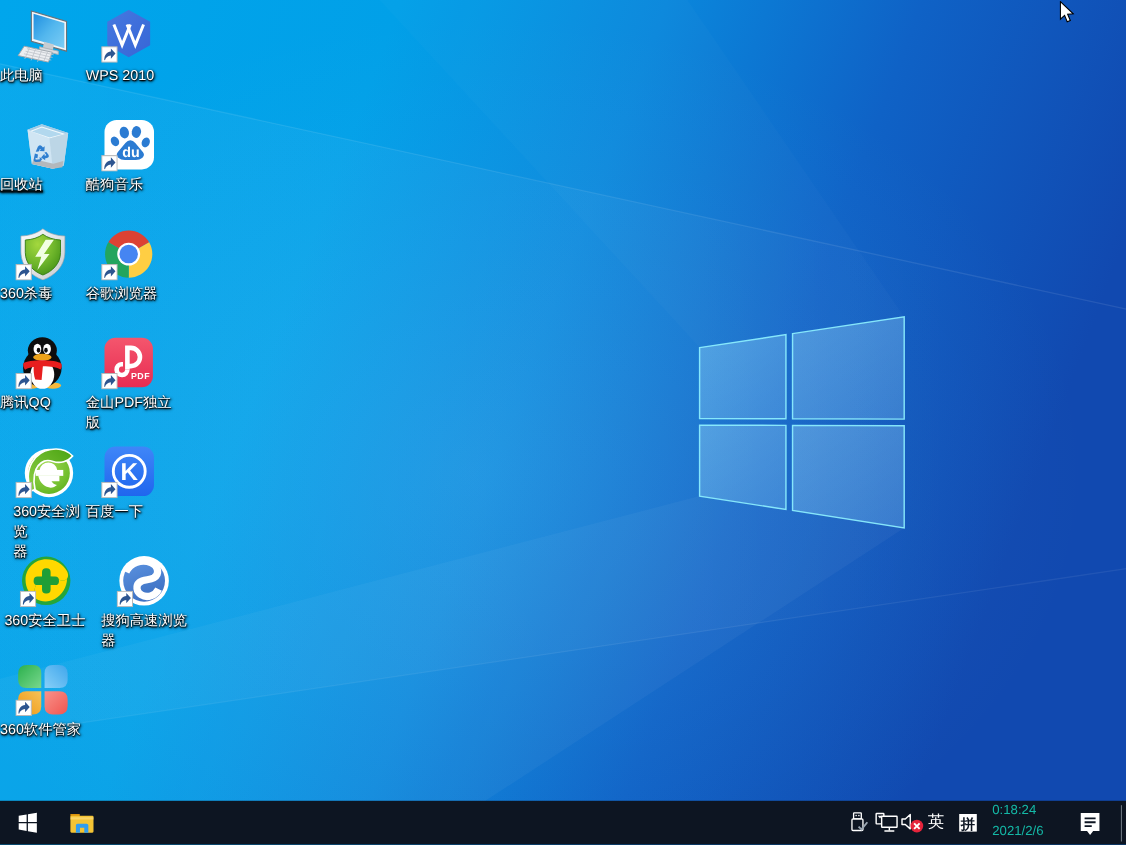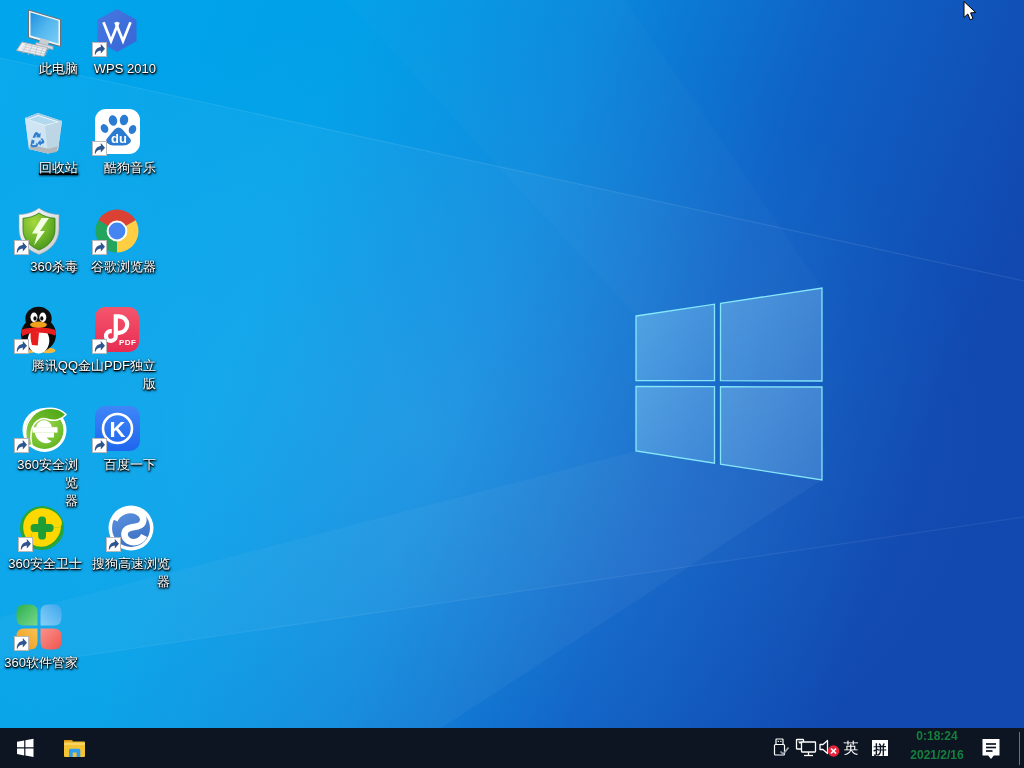--- a/index.html
+++ b/index.html
@@ -1,27 +1,27 @@
 <!DOCTYPE html>
 <html><head>
 <meta charset="utf-8">
 <style>
   * { margin:0; padding:0; box-sizing:border-box; }
   html,body { width:1024px; height:768px; overflow:hidden; }
   body { font-family:"Liberation Sans", sans-serif; position:relative; background:#0090dd; }
   #wall { position:absolute; left:0; top:0; width:1024px; height:768px; }
-  .ic { position:absolute; width:78px; text-align:right; }
+  .ic { position:absolute; width:78px; text-align:left; }
   .ic svg.main { display:block; margin:0 auto; }
   .lbl { margin-top:3px; font-size:13px; line-height:18px; color:#fff;
          text-shadow:0 1px 1px #000, 0 1px 3px #000, 1px 1px 2px #000; }
   .sc { position:absolute; left:14px; top:33px; }
   #taskbar { position:absolute; left:0; top:728px; width:1024px; height:40px; background:#0d1522; }
   .tb { position:absolute; top:0; height:40px; }
-  #clock { position:absolute; right:52px; top:1px; width:70px; text-align:center;
-           color:#15803d; font-size:12px; line-height:15px;font-weight:bold; }
+  #clock { position:absolute; right:52px; top:1px; width:70px; 
+           color:#14b8a6; font-size:12px; line-height:15px; }
 </style>
 </head>
 <body>
 <svg id="wall" width="1024" height="768" viewBox="0 0 1024 768">
   <defs>
     <linearGradient id="bgg" x1="0" y1="0" x2="1" y2="0.28">
       <stop offset="0" stop-color="#00a6ec"></stop>
       <stop offset="0.33" stop-color="#01a0e8"></stop>
       <stop offset="0.55" stop-color="#0a87dc"></stop>
       <stop offset="0.76" stop-color="#0f62c6"></stop>
@@ -374,21 +374,21 @@
     <circle cx="15.5" cy="23" r="5.8" fill="#e5243b"></circle>
     <path d="M13,20.5 L18,25.5 M18,20.5 L13,25.5" stroke="#fff" stroke-width="1.7"></path>
   </svg>
   <div class="tb" style="left:842px; width:18px; color:#fff; font-size:15px; line-height:40px; text-align:center;">英</div>
   <svg class="tb" style="left:871px;" width="18" height="40" viewBox="0 0 18 40">
     <rect x="1" y="12" width="16" height="16" fill="#fff"></rect>
     <text x="9" y="25.5" font-size="13" fill="#0d1522" text-anchor="middle" font-family="Liberation Sans" font-weight="bold">拼</text>
   </svg>
   <div id="clock">
       <div>0:18:24</div>
-      <div style="margin-top:3.5px">2021/2/16</div>
+      <div style="margin-top:3.5px">2021/2/6</div>
     </div>
   <svg class="tb" style="left:980px;" width="24" height="40" viewBox="0 0 24 40">
     <path d="M2.5,11 L19.5,11 L19.5,27.5 L13.8,27.5 L11,31 L8.2,27.5 L2.5,27.5 Z" fill="#fff"></path>
     <g stroke="#0d1522" stroke-width="1.7">
       <line x1="6" y1="16" x2="16" y2="16"></line>
       <line x1="6" y1="19.5" x2="16" y2="19.5"></line>
       <line x1="6" y1="23" x2="12.5" y2="23"></line>
     </g>
   </svg>
   <div class="tb" style="left:1019px; width:1px; background:#79828c; height:33px; top:4px; opacity:0.85;"></div>

